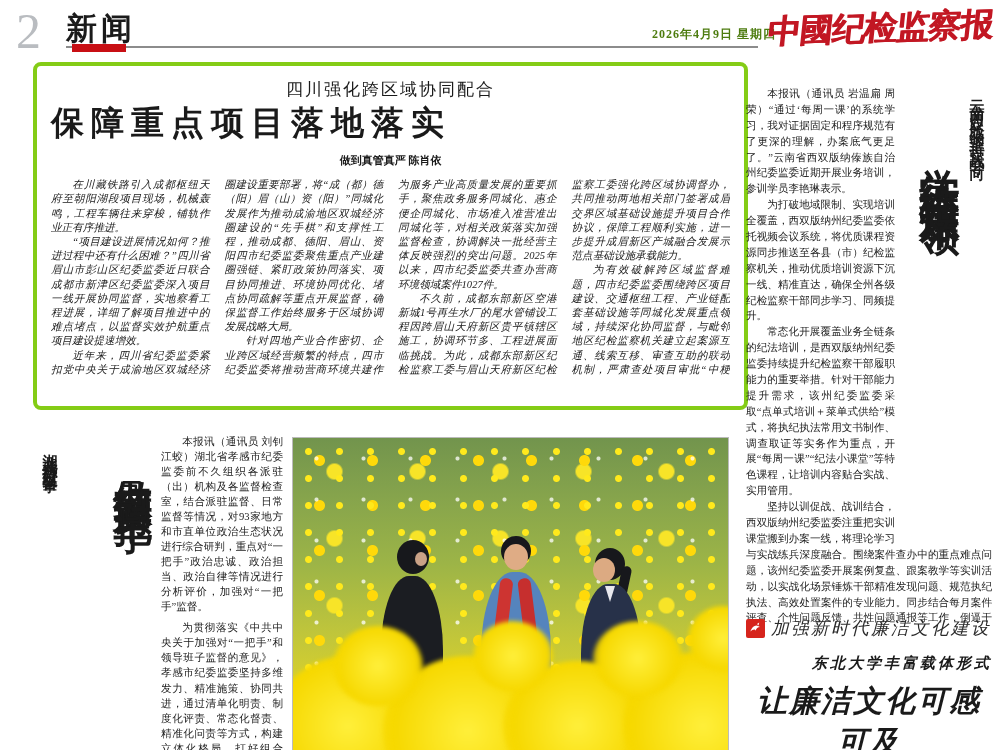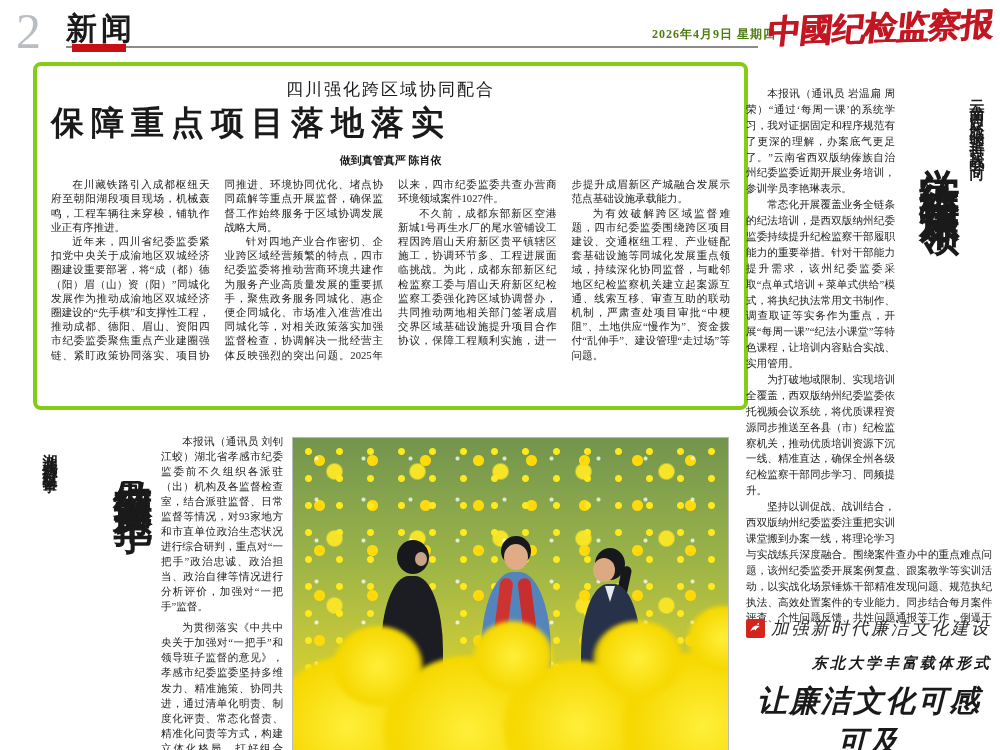--- a/index.html
+++ b/index.html
@@ -16,21 +16,21 @@
                 transform:skewX(-8deg) rotate(-2deg);letter-spacing:-1px;white-space:nowrap;
                 text-shadow:1px 0 0 #c21723;}
 
   
   .boxed{position:absolute;left:33px;top:62px;width:715px;height:348px;
          border:4px solid #84cc16;border-radius:8px;background:#fff;padding:6px 14px 0 14px;box-sizing:border-box;}
   .boxed .kicker{text-align:center;font-size:17px;letter-spacing:2px;margin-top:6px;}
   .boxed .headline{text-align:left;font-size:33px;font-weight:bold;letter-spacing:7px;margin-top:4px;line-height:1.1;}
   .boxed .byline{text-align:center;font-size:11px;font-weight:bold;margin-top:12px;margin-bottom:10px;}
   .boxed .cols{height:206px;column-count:4;column-gap:15px;overflow:hidden;
-               font-size:10.6px;line-height:1.34;text-align:justify;}
+               font-size:10.6px;line-height:1.34;text-align:justify;font-style:italic;}
   .cols p{margin:0;text-indent:2em;}
 
   
   .vtext{writing-mode:vertical-rl;text-orientation:upright;}
 
   
   .left-art{position:absolute;left:33px;top:424px;width:256px;height:326px;overflow:hidden;display:flex;}
   .left-art .vkicker{width:26px;padding-top:18px;font-size:15px;letter-spacing:3px;font-weight:bold;}
   .left-art .vheadline{width:96px;padding-top:26px;font-size:39px;font-weight:bold;letter-spacing:4px;line-height:1.15;}
   .left-art .body{flex:1;font-size:10.6px;line-height:1.42;text-align:justify;padding-top:4px;}
@@ -80,20 +80,21 @@
   <div class="hdr-redbar"></div>
   <div class="hdr-date">2026年4月9日 星期四</div>
   <div class="hdr-masthead">中國纪检监察报</div>
 
   <section class="boxed">
     <div class="kicker">四川强化跨区域协同配合</div>
     <div class="headline">保障重点项目落地落实</div>
     <div class="byline">做到真管真严 陈肖依</div>
     <div class="cols">
       <p>在川藏铁路引入成都枢纽天府至朝阳湖段项目现场，机械轰鸣，工程车辆往来穿梭，铺轨作业正有序推进。</p>
+      <p>“项目建设进展情况如何？推进过程中还有什么困难？”四川省眉山市彭山区纪委监委近日联合成都市新津区纪委监委深入项目一线开展协同监督，实地察看工程进展，详细了解项目推进中的难点堵点，以监督实效护航重点项目建设提速增效。</p>
       <p>近年来，四川省纪委监委紧扣党中央关于成渝地区双城经济圈建设重要部署，将“成（都）德（阳）眉（山）资（阳）”同城化发展作为推动成渝地区双城经济圈建设的“先手棋”和支撑性工程，推动成都、德阳、眉山、资阳四市纪委监委聚焦重点产业建圈强链、紧盯政策协同落实、项目协同推进、环境协同优化、堵点协同疏解等重点开展监督，确保监督工作始终服务于区域协调发展战略大局。</p>
       <p>针对四地产业合作密切、企业跨区域经营频繁的特点，四市纪委监委将推动营商环境共建作为服务产业高质量发展的重要抓手，聚焦政务服务同城化、惠企便企同城化、市场准入准营准出同城化等，对相关政策落实加强监督检查，协调解决一批经营主体反映强烈的突出问题。2025年以来，四市纪委监委共查办营商环境领域案件1027件。</p>
       <p>不久前，成都东部新区空港新城1号再生水厂的尾水管铺设工程因跨眉山天府新区贵平镇辖区施工，协调环节多、工程进展面临挑战。为此，成都东部新区纪检监察工委与眉山天府新区纪检监察工委强化跨区域协调督办，共同推动两地相关部门签署成眉交界区域基础设施提升项目合作协议，保障工程顺利实施，进一步提升成眉新区产城融合发展示范点基础设施承载能力。</p>
       <p>为有效破解跨区域监督难题，四市纪委监委围绕跨区项目建设、交通枢纽工程、产业链配套基础设施等同城化发展重点领域，持续深化协同监督，与毗邻地区纪检监察机关建立起案源互通、线索互移、审查互助的联动机制，严肃查处项目审批“中梗阻”、土地供应“慢作为”、资金拨付“乱伸手”、建设管理“走过场”等问题。</p>
 
     </div>
   </section>
 
   <section class="left-art">
     <div class="vkicker vtext">湖北孝感打好组合拳</div>
@@ -139,22 +140,22 @@
     <div class="fl" style="left:300px;bottom:70px;width:90px;height:75px;"></div>
     <div class="fl" style="left:395px;bottom:95px;width:70px;height:65px;"></div>
   </figure>
 
   <section class="right-art">
     <div class="vert-block">
       <div class="vheadline vtext">学练结合锤炼本领</div>
       <div class="vkicker vtext">云南西双版纳坚持实战导向</div>
     </div>
     <p>本报讯（通讯员 岩温扁 周荣）“通过‘每周一课’的系统学习，我对证据固定和程序规范有了更深的理解，办案底气更足了。”云南省西双版纳傣族自治州纪委监委近期开展业务培训，参训学员李艳琳表示。</p>
+    <p>为打破地域限制、实现培训全覆盖，西双版纳州纪委监委依托视频会议系统，将优质课程资源同步推送至各县（市）纪检监察机关，推动优质培训资源下沉一线、精准直达，确保全州各级纪检监察干部同步学习、同频提升。</p>
     <p>常态化开展覆盖业务全链条的纪法培训，是西双版纳州纪委监委持续提升纪检监察干部履职能力的重要举措。针对干部能力提升需求，该州纪委监委采取“点单式培训＋菜单式供给”模式，将执纪执法常用文书制作、调查取证等实务作为重点，开展“每周一课”“纪法小课堂”等特色课程，让培训内容贴合实战、实用管用。</p>
-    <p>为打破地域限制、实现培训全覆盖，西双版纳州纪委监委依托视频会议系统，将优质课程资源同步推送至各县（市）纪检监察机关，推动优质培训资源下沉一线、精准直达，确保全州各级纪检监察干部同步学习、同频提升。</p>
     <p>坚持以训促战、战训结合，西双版纳州纪委监委注重把实训课堂搬到办案一线，将理论学习与实战练兵深度融合。围绕案件查办中的重点难点问题，该州纪委监委开展案例复盘、跟案教学等实训活动，以实战化场景锤炼干部精准发现问题、规范执纪执法、高效处置案件的专业能力。同步结合每月案件评查、个性问题反馈、共性问题通报等工作，倒逼干部将所学知识转化为规范执纪执法、提升办案质效的实际行动，切实把实训成效体现在案件质量提升、监督效能增强上，推动全州纪检监察干部履职能力全面提档升级。</p>
 
   </section>
 
   <section class="br-art">
     <div class="br-series">
       <span class="icon">
         <svg width="15" height="15" viewBox="0 0 20 20">
           <path d="M3 14 C6 6, 11 4, 16 8 C13 8, 11 10, 10 13 C9 10, 6 12, 3 14 Z" fill="#fff"></path>
           <path d="M12 4 L15 2 L14 6 Z" fill="#fff"></path>

